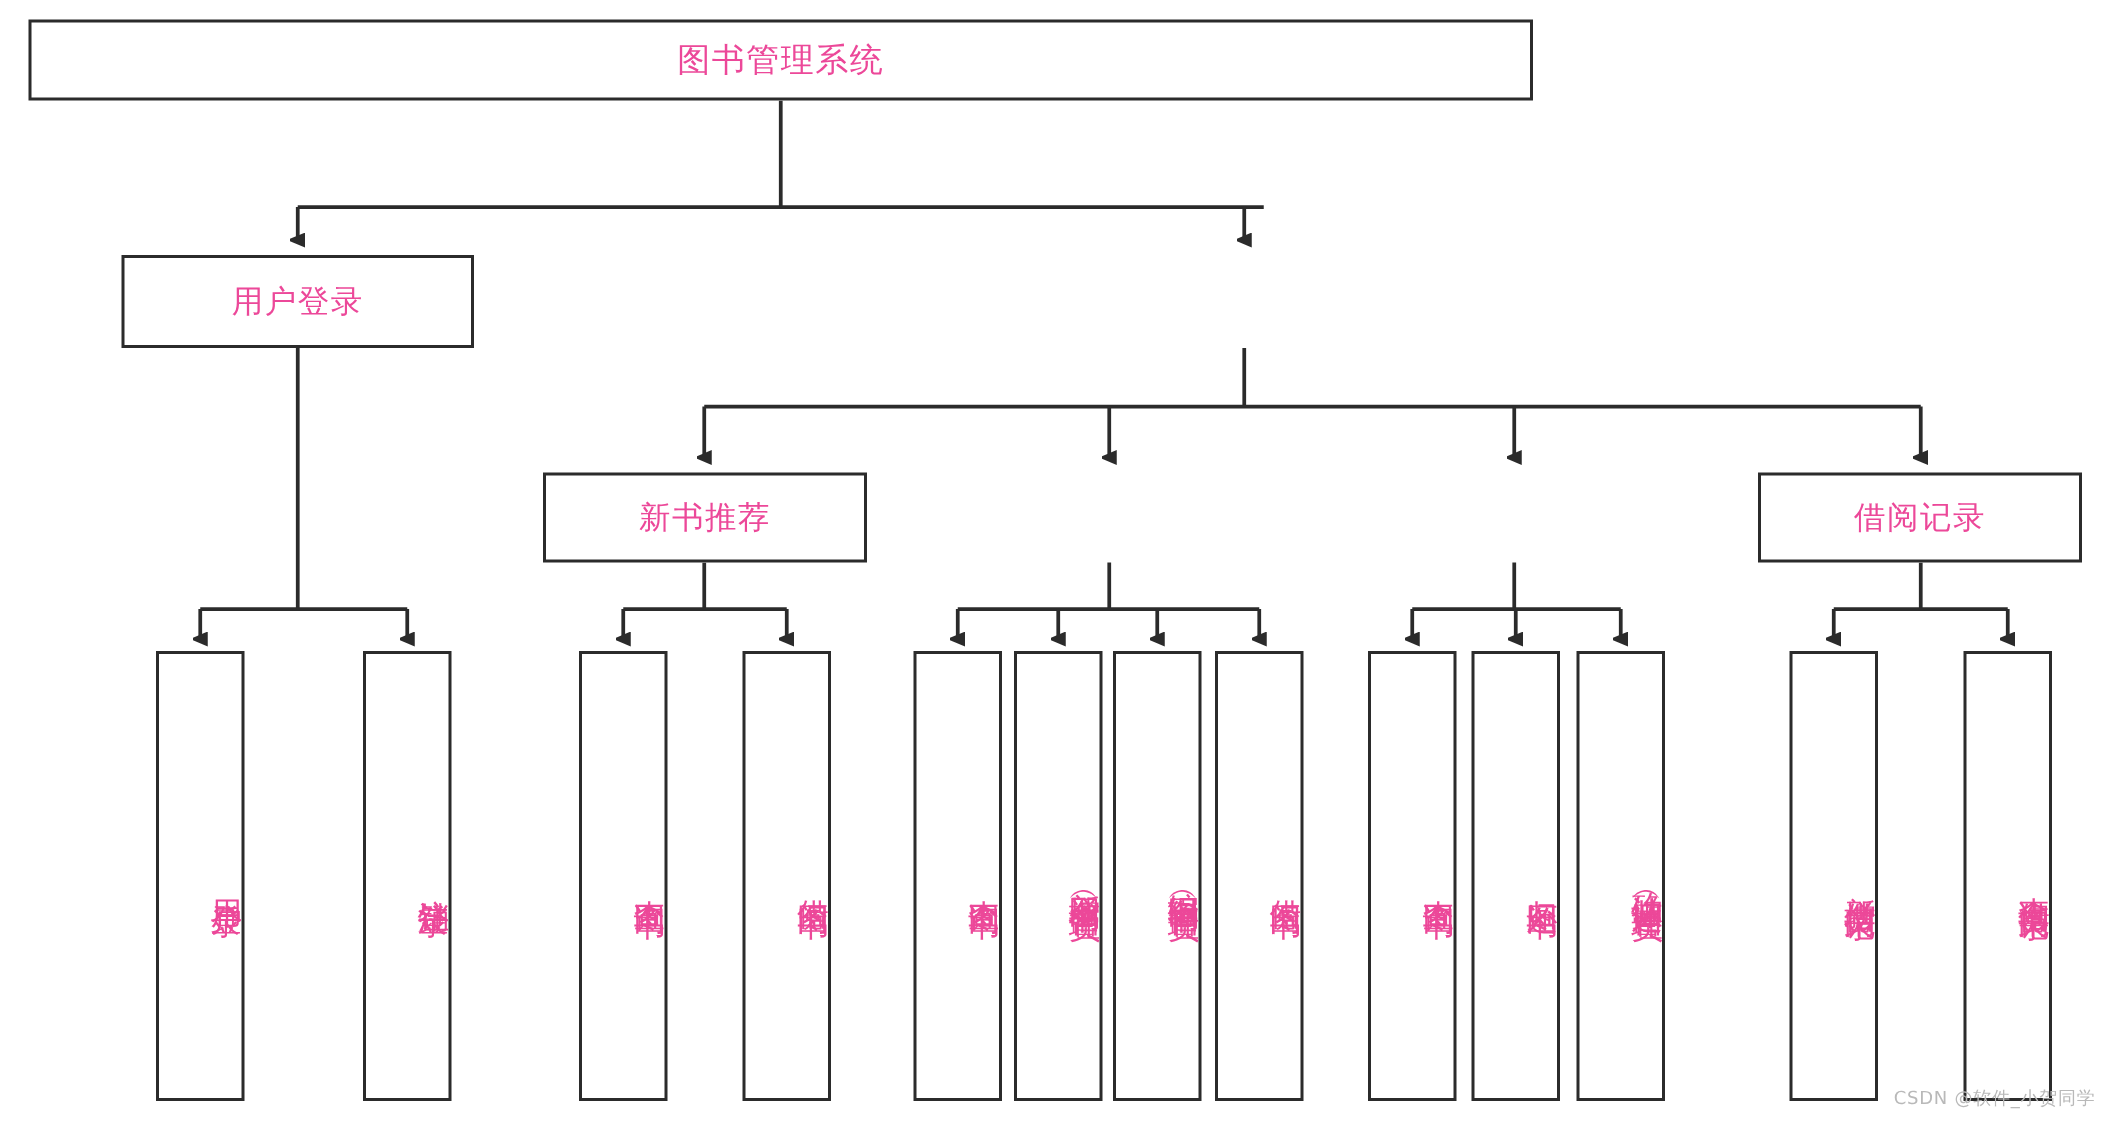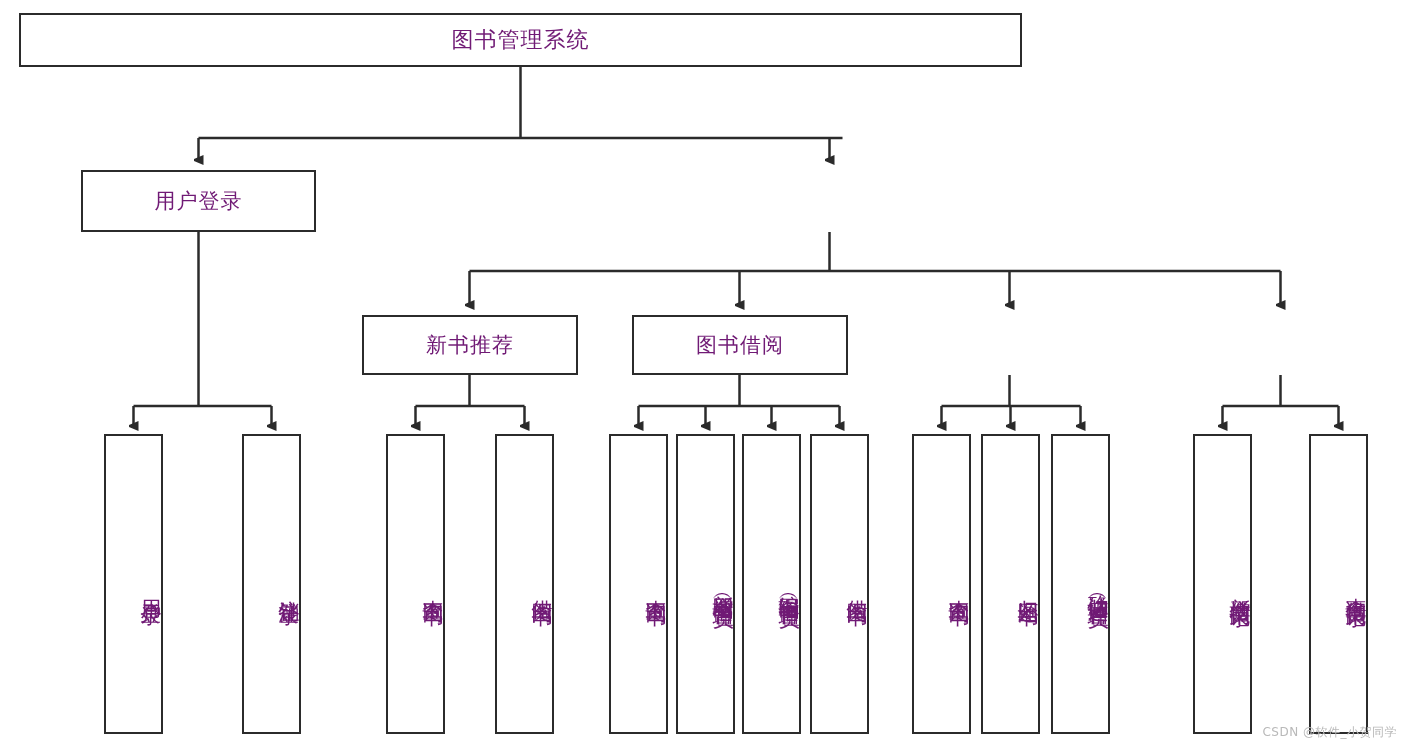--- a/index.html
+++ b/index.html
@@ -25,21 +25,21 @@
     height: 747px;
   }
   .node {
     position: absolute;
     box-sizing: border-box;
     border: 2px solid #2b2b2b;
     background: #ffffff;
     display: flex;
     align-items: center;
     justify-content: center;
-    color: #701a75;
+    color: #ec4899;
     z-index: 2;
   }
   .node.horiz {
     font-size: 21px;
     letter-spacing: 1px;
   }
   .node.vert {
     writing-mode: vertical-rl;
     text-orientation: upright;
     font-size: 21px;
@@ -127,22 +127,22 @@
     <span>图书管理系统</span>
   </div>
 
   <div class="node horiz" style="left:81px; top:170px; width:235px; height:62px;">
     <span>用户登录</span>
   </div>
 
   <div class="node horiz" style="left:362px; top:315px; width:216px; height:60px;">
     <span>新书推荐</span>
   </div>
-  <div class="node horiz" style="left:632px; top:315px; width:216px; height:60px;">
-    <span>图书借阅</span>
+  <div class="node horiz" style="left:1172px; top:315px; width:216px; height:60px;">
+    <span>借阅记录</span>
   </div>
 
   <div class="node vert" style="left:104px; top:434px; width:59px; height:300px;">
     <span class="vtext">用户登录</span>
   </div>
   <div class="node vert" style="left:242px; top:434px; width:59px; height:300px;">
     <span class="vtext">注销登录</span>
   </div>
 
   <div class="node vert" style="left:386px; top:434px; width:59px; height:300px;">

